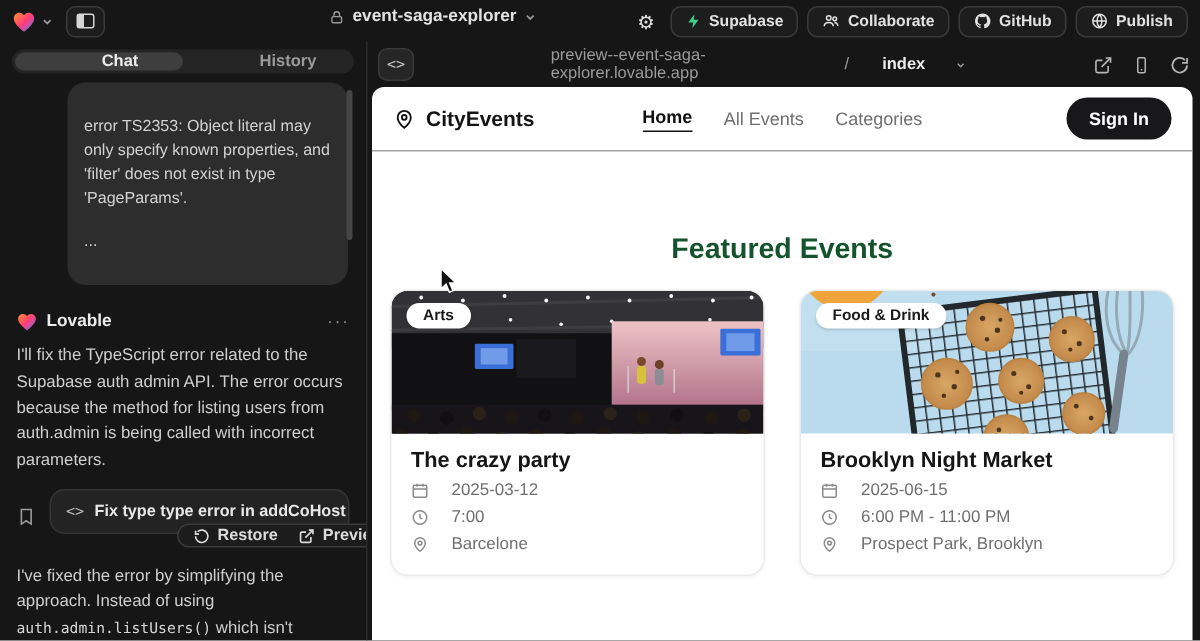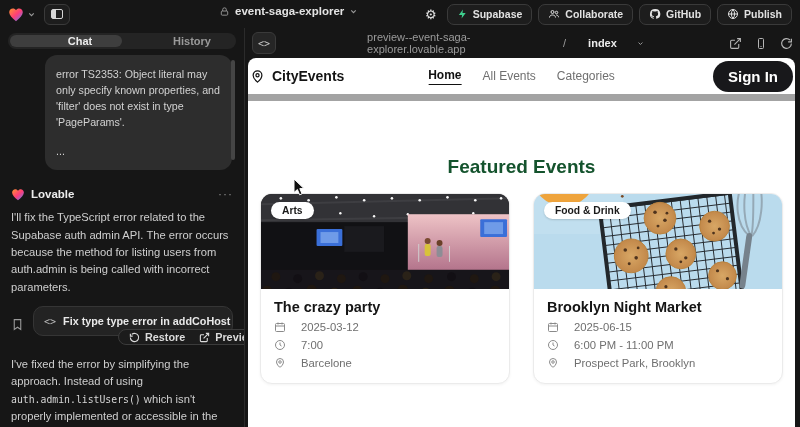--- a/index.html
+++ b/index.html
@@ -25,21 +25,21 @@
 
   
   .main { display:flex; height:399px; }
   .sidebar { width:245px; flex-shrink:0; border-right:1px solid #2b2b2b; position:relative;
              display:flex; flex-direction:column; overflow:hidden; }
   .tabs { margin:5px 8px 4px; background:#242424; border-radius:9px; padding:2px; display:flex; height:23px; }
   .tab { flex:1; display:flex; align-items:center; justify-content:center; font-size:11px; color:#9a9a9a;
          border-radius:7px; cursor:pointer; font-weight:600;padding-left:28px; }
   .tab.active { background:#3e3e3e; color:#ededed; }
 
-  .bubble { margin:2px 12px 8px 45px; background:#2d2d2d; border-radius:12px; padding:11px 11px;
+  .bubble { margin:2px 12px 8px 45px; background:#2d2d2d; border-radius:12px; padding:21px 11px;
             font-size:10.7px; color:#d2d2d2; line-height:1.5; }
   .bubble .dots { margin-top:13px; }
 
   .assistant { padding:0 11px; }
   .a-head { margin-top:9px; display:flex; align-items:center; gap:6px; }
   .a-name { font-size:11.5px; font-weight:700; color:#ececec; }
   .a-menu { margin-left:auto; color:#8d8d8d; font-size:12px; letter-spacing:1px; cursor:pointer; }
   .a-text { margin-top:8px; font-size:11.2px; color:#cfcfcf; line-height:1.55; }
   .a-text code { font-family:"DejaVu Sans Mono", monospace; font-size:9.8px; color:#d6d6d6; }
 
@@ -67,29 +67,29 @@
                  align-items:center; justify-content:center; cursor:pointer; }
   .url { position:absolute; left:50%; top:0; height:30px; transform:translateX(-56%); display:flex;
          align-items:center; gap:20px; font-size:11px; cursor:pointer; }
   .u-dom { color:#9b9b9b; } .u-sep { color:#9b9b9b; margin:0 2px; } .u-page { color:#ececec; font-weight:600; }
   .url svg { color:#9b9b9b; }
   .pt-actions { margin-left:auto; display:flex; align-items:center; gap:13px; color:#b5b5b5; }
   .pt-actions svg { cursor:pointer; }
 
   .pbody { position:absolute; top:30px; left:3px; right:5px; bottom:0; background:#ffffff;
            border-radius:8px 8px 0 0; overflow:hidden; }
-  .site-head { height:43px; border-bottom:7px solid #a3a3a3; display:flex; align-items:center;
-               padding:0 2px; position:relative; }
+  .site-head { height:43px; border-bottom:1px solid #a3a3a3; display:flex; align-items:center;
+               padding:0 14px; position:relative; }
   .brand { display:flex; align-items:center; gap:7px; font-size:14px; font-weight:700; color:#141414; }
   .brand svg { color:#141414; }
   .site-nav { position:absolute; left:50%; transform:translateX(-50%); display:flex; gap:21px; align-items:center; }
   .site-nav a { font-size:12px; color:#6f6f6f; text-decoration:none; cursor:pointer; }
   .site-nav a.active { color:#111; font-weight:600; border-bottom:1.5px solid #111; padding-bottom:2px; }
   .signin { margin-left:auto; background:#18181b; color:#fff; border:none; border-radius:999px;
-            font-size:15px; font-weight:600; padding:7px 15px; cursor:pointer; font-family:"Liberation Sans",sans-serif; }
+            font-size:12px; font-weight:600; padding:7px 15px; cursor:pointer; font-family:"Liberation Sans",sans-serif; }
 
   .featured { text-align:center; }
   .featured h2 { margin-top:55px; font-size:19px; font-weight:700; color:#14532d; }
   .featured .sub { margin-top:7px; font-size:12.3px; color:#7a7a7a; }
   .cards { display:flex; gap:23px; padding:0 12px; margin-top:15px; }
   .card { width:250px; flex-shrink:0; background:#fff; border:1px solid #ebebeb; border-radius:12px;
           overflow:hidden; box-shadow:0 1px 3px rgba(0,0,0,.05); cursor:pointer; text-align:left; }
   .cimg { height:95px; position:relative; }
   .cimg > svg { width:100%; height:100%; display:block; }
   .tag { position:absolute; top:8px; left:10px; background:#fff; border-radius:999px; padding:3px 11px;

